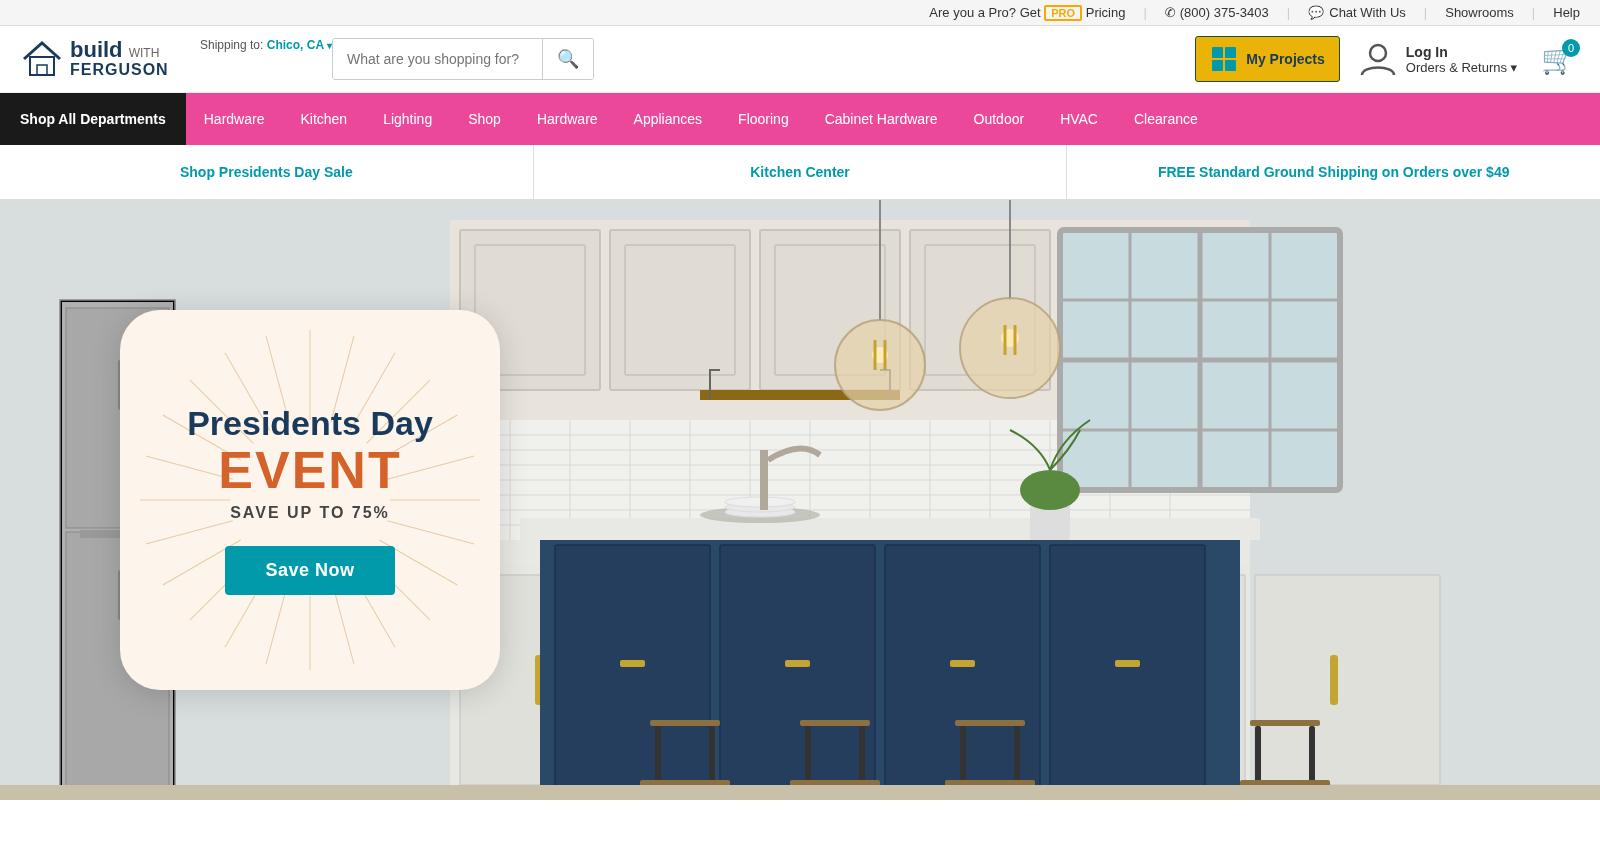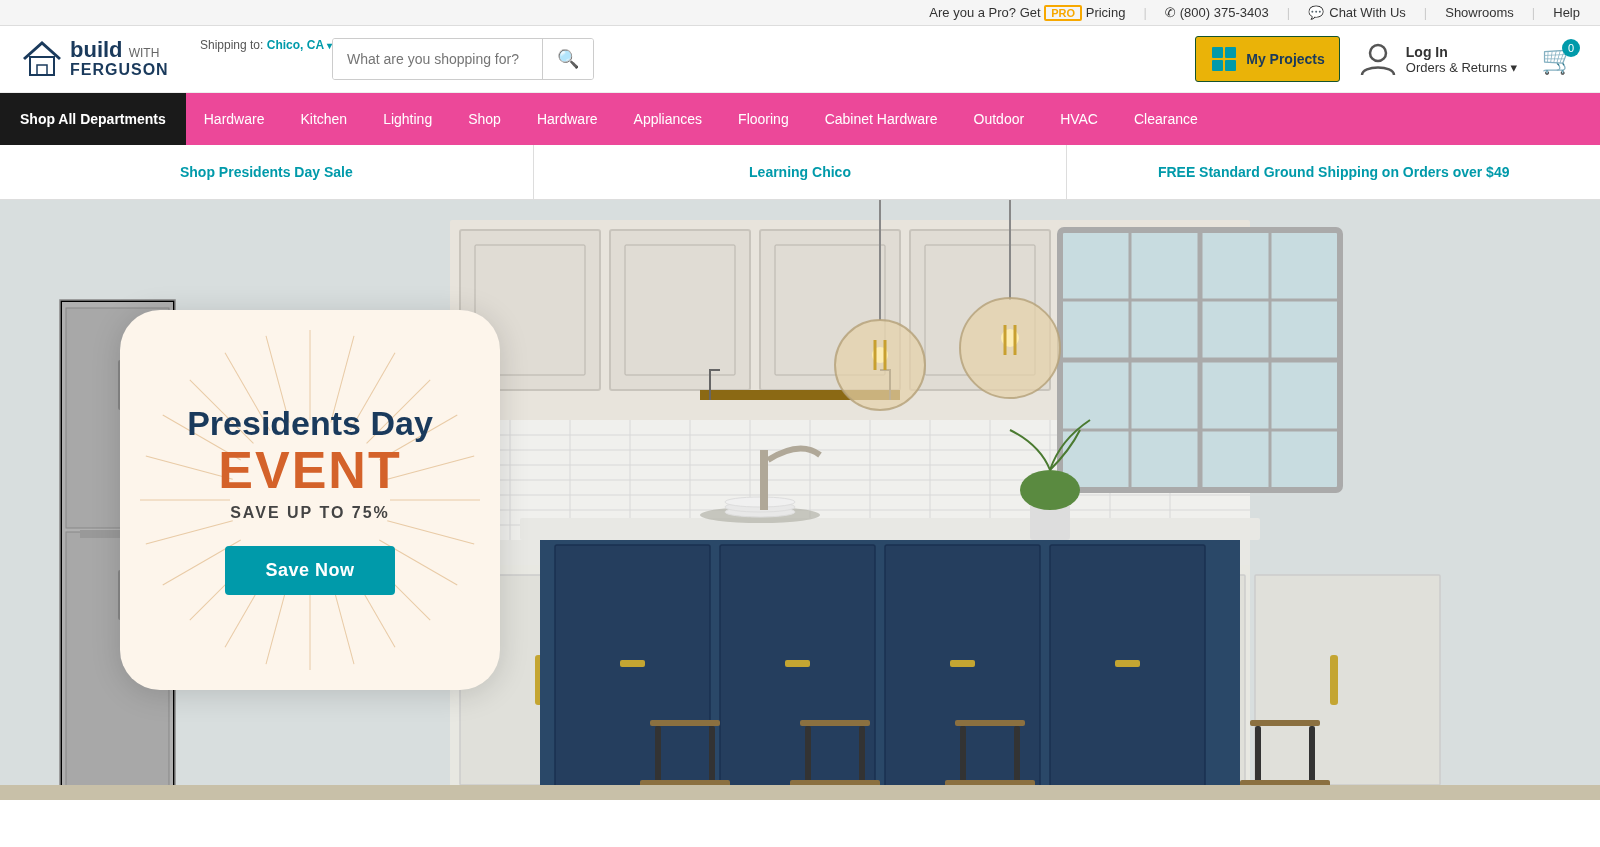--- a/index.html
+++ b/index.html
@@ -405,21 +405,21 @@
     <a href="#" class="nav-item">Flooring</a>
     <a href="#" class="nav-item">Cabinet Hardware</a>
     <a href="#" class="nav-item">Outdoor</a>
     <a href="#" class="nav-item">HVAC</a>
     <a href="#" class="nav-item">Clearance</a>
   </div>
 </nav>
 
 <div class="secondary-nav">
   <a href="#" class="secondary-nav-item">Shop Presidents Day Sale</a>
-  <a href="#" class="secondary-nav-item">Learning Chico</a>
+  <a href="#" class="secondary-nav-item">Kitchen Center</a>
   <a href="#" class="secondary-nav-item shipping-promo">FREE Standard Ground Shipping on Orders over $49</a>
 </div>
 
 <div class="hero">
 
   <div class="kitchen-scene">
 
     <svg style="position:absolute;top:0;left:0;width:100%;height:100%;" viewBox="0 0 1600 600" xmlns="http://www.w3.org/2000/svg">
 
       <rect width="1600" height="600" fill="#d8dede"></rect>

